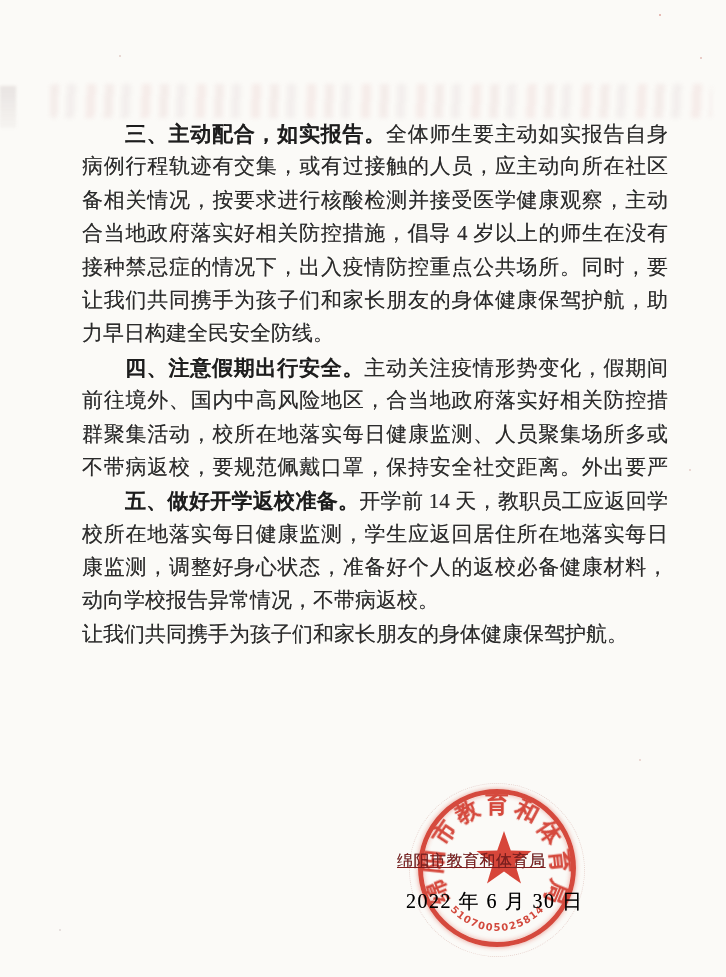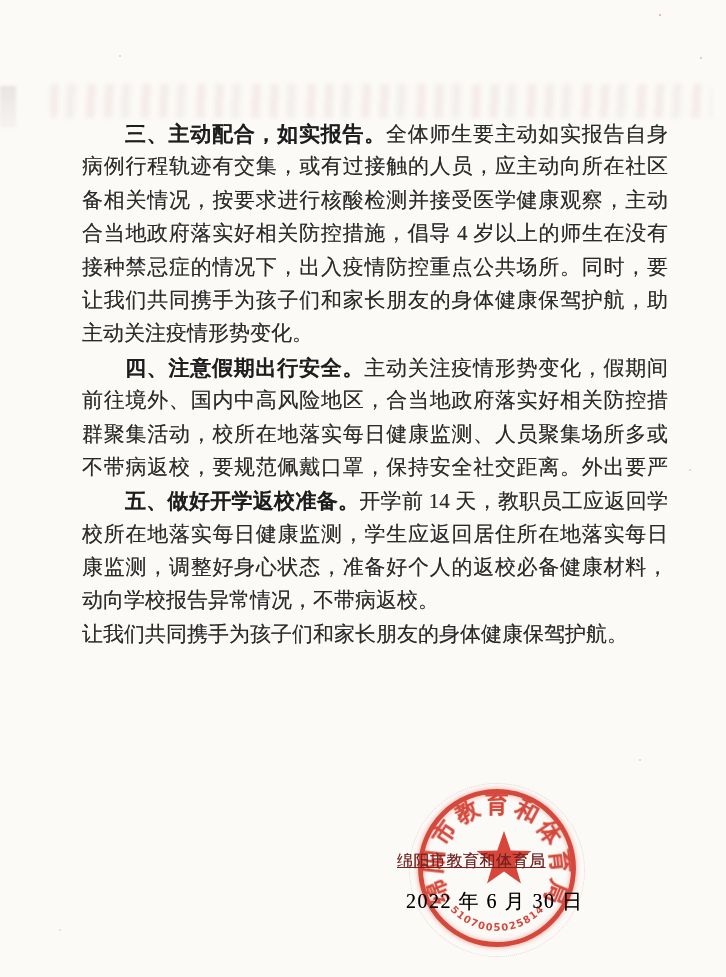--- a/index.html
+++ b/index.html
@@ -116,21 +116,21 @@
 <div class="bleed"></div>
 <div class="edge-smudge"></div>
 
 <div class="body-text" id="body-text">
     <div class="tline fill indent"><span class="lead">三、主动配合，如实报告。</span>全体师生要主动如实报告自身及</div>
     <div class="tline fill">病例行程轨迹有交集，或有过接触的人员，应主动向所在社区报</div>
     <div class="tline fill">备相关情况，按要求进行核酸检测并接受医学健康观察，主动配</div>
     <div class="tline fill">合当地政府落实好相关防控措施，倡导 4 岁以上的师生在没有</div>
     <div class="tline fill">接种禁忌症的情况下，出入疫情防控重点公共场所。同时，要积极</div>
     <div class="tline fill">让我们共同携手为孩子们和家长朋友的身体健康保驾护航，助</div>
-    <div class="tline">主动关注疫情形势变化。</div>
+    <div class="tline">力早日构建全民安全防线。</div>
     <div class="tline fill indent"><span class="lead">四、注意假期出行安全。</span>主动关注疫情形势变化，假期间不</div>
     <div class="tline fill">前往境外、国内中高风险地区，合当地政府落实好相关防控措施</div>
     <div class="tline fill">群聚集活动，校所在地落实每日健康监测、人员聚集场所多或密</div>
     <div class="tline fill">不带病返校，要规范佩戴口罩，保持安全社交距离。外出要严格遵</div>
     <div class="tline fill indent"><span class="lead">五、做好开学返校准备。</span>开学前 14 天，教职员工应返回学</div>
     <div class="tline fill">校所在地落实每日健康监测，学生应返回居住所在地落实每日健</div>
     <div class="tline fill">康监测，调整好身心状态，准备好个人的返校必备健康材料，主</div>
     <div class="tline">动向学校报告异常情况，不带病返校。</div>
     <div class="tline">让我们共同携手为孩子们和家长朋友的身体健康保驾护航。</div>
   </div>

